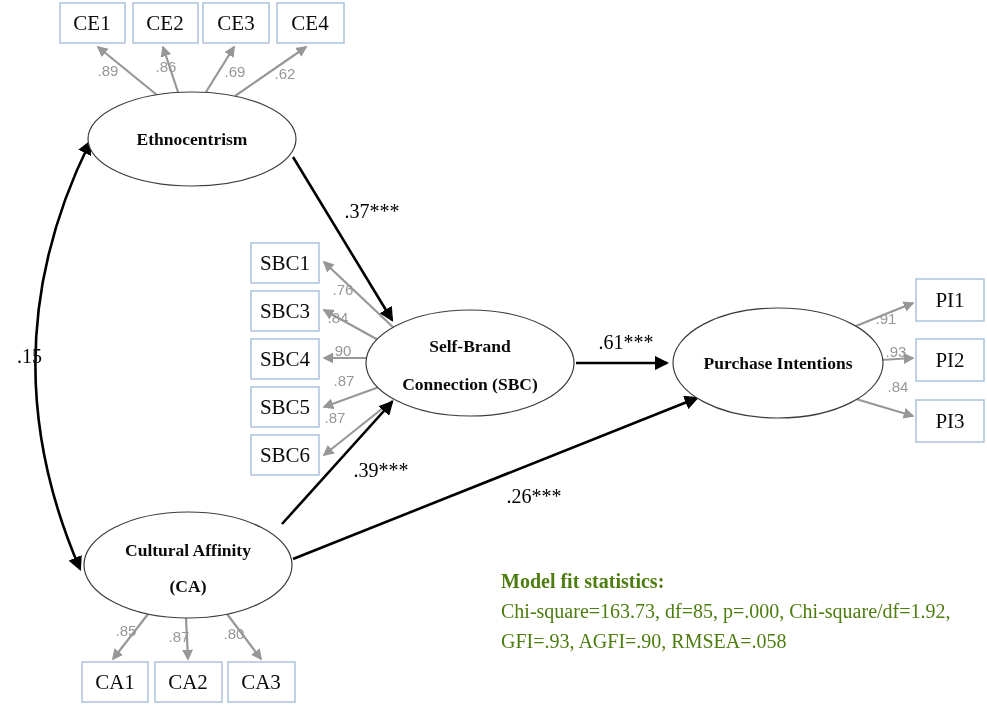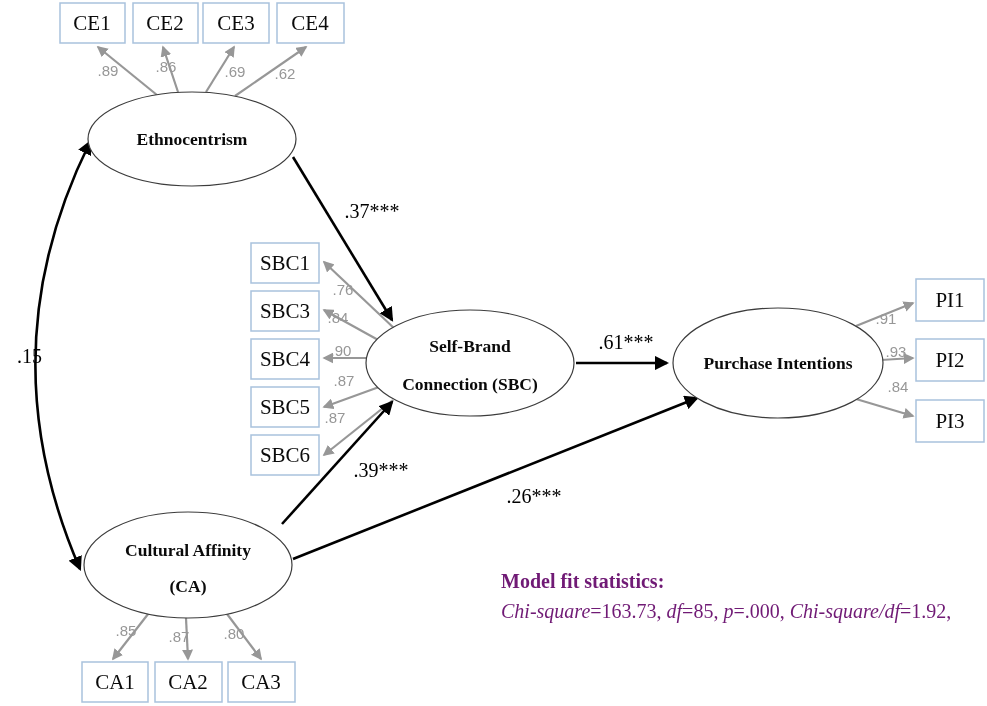--- a/index.html
+++ b/index.html
@@ -15,23 +15,23 @@
   .ind-rect{fill:#ffffff;stroke:var(--box-border);stroke-width:1.5;}
   .ellipse{fill:#ffffff;stroke:var(--ellipse-stroke);stroke-width:1.2;}
   .box-label{font-family:"Liberation Serif",serif;font-size:21px;fill:#0a0a0a;text-anchor:middle;}
   .latent-label{font-family:"Liberation Serif",serif;font-size:17.5px;font-weight:bold;fill:#0a0a0a;text-anchor:middle;}
   .load{font-family:"Liberation Sans",sans-serif;font-size:15px;fill:var(--gray);text-anchor:middle;}
   .coef{font-family:"Liberation Serif",serif;font-size:20px;fill:var(--black);text-anchor:middle;}
   .gline{stroke:var(--gray);stroke-width:2.2;fill:none;}
   .bline{stroke:var(--black);stroke-width:2.6;fill:none;}
   .mg{fill:var(--gray);}
   .mb{fill:var(--black);}
-  .fit{position:absolute;left:501px;top:566px;width:470px;font-size:20px;line-height:30px;color:#701a75;}
+  .fit{position:absolute;left:501px;top:566px;width:470px;font-size:20px;line-height:30px;color:#4d7c0f;}
   .fit .title{font-weight:bold;}
-  .it{font-style:italic;}
+  .it{}
 </style>
 </head>
 <body>
 
 <div class="canvas">
 
 <svg width="987" height="706" viewBox="0 0 987 706">
   <defs>
     <marker id="arrB" viewBox="0 0 10 10" refX="8.5" refY="5" markerWidth="5.5" markerHeight="5.5" orient="auto-start-reverse">
       <path d="M0,0 L10,5 L0,10 z" class="mb"></path>
@@ -189,15 +189,16 @@
     <text class="coef" x="534" y="503">.26***</text>
     <text class="coef" x="626" y="349">.61***</text>
     <text class="coef" x="17" y="363" style="text-anchor:start">.15</text>
   </g>
 </svg>
 
 <div class="fit">
   <div class="title">Model fit statistics:</div>
   <div><span class="it">Chi-square</span><span>=163.73, </span><span class="it">df</span><span>=85, </span><span class="it">p</span><span>=.000, </span><span class="it">Chi-square/df</span><span>=1.92,</span>
   </div>
+  <div>GFI=.93, AGFI=.90, RMSEA=.058</div>
 </div>
 
 </div>
 
 </body></html>

